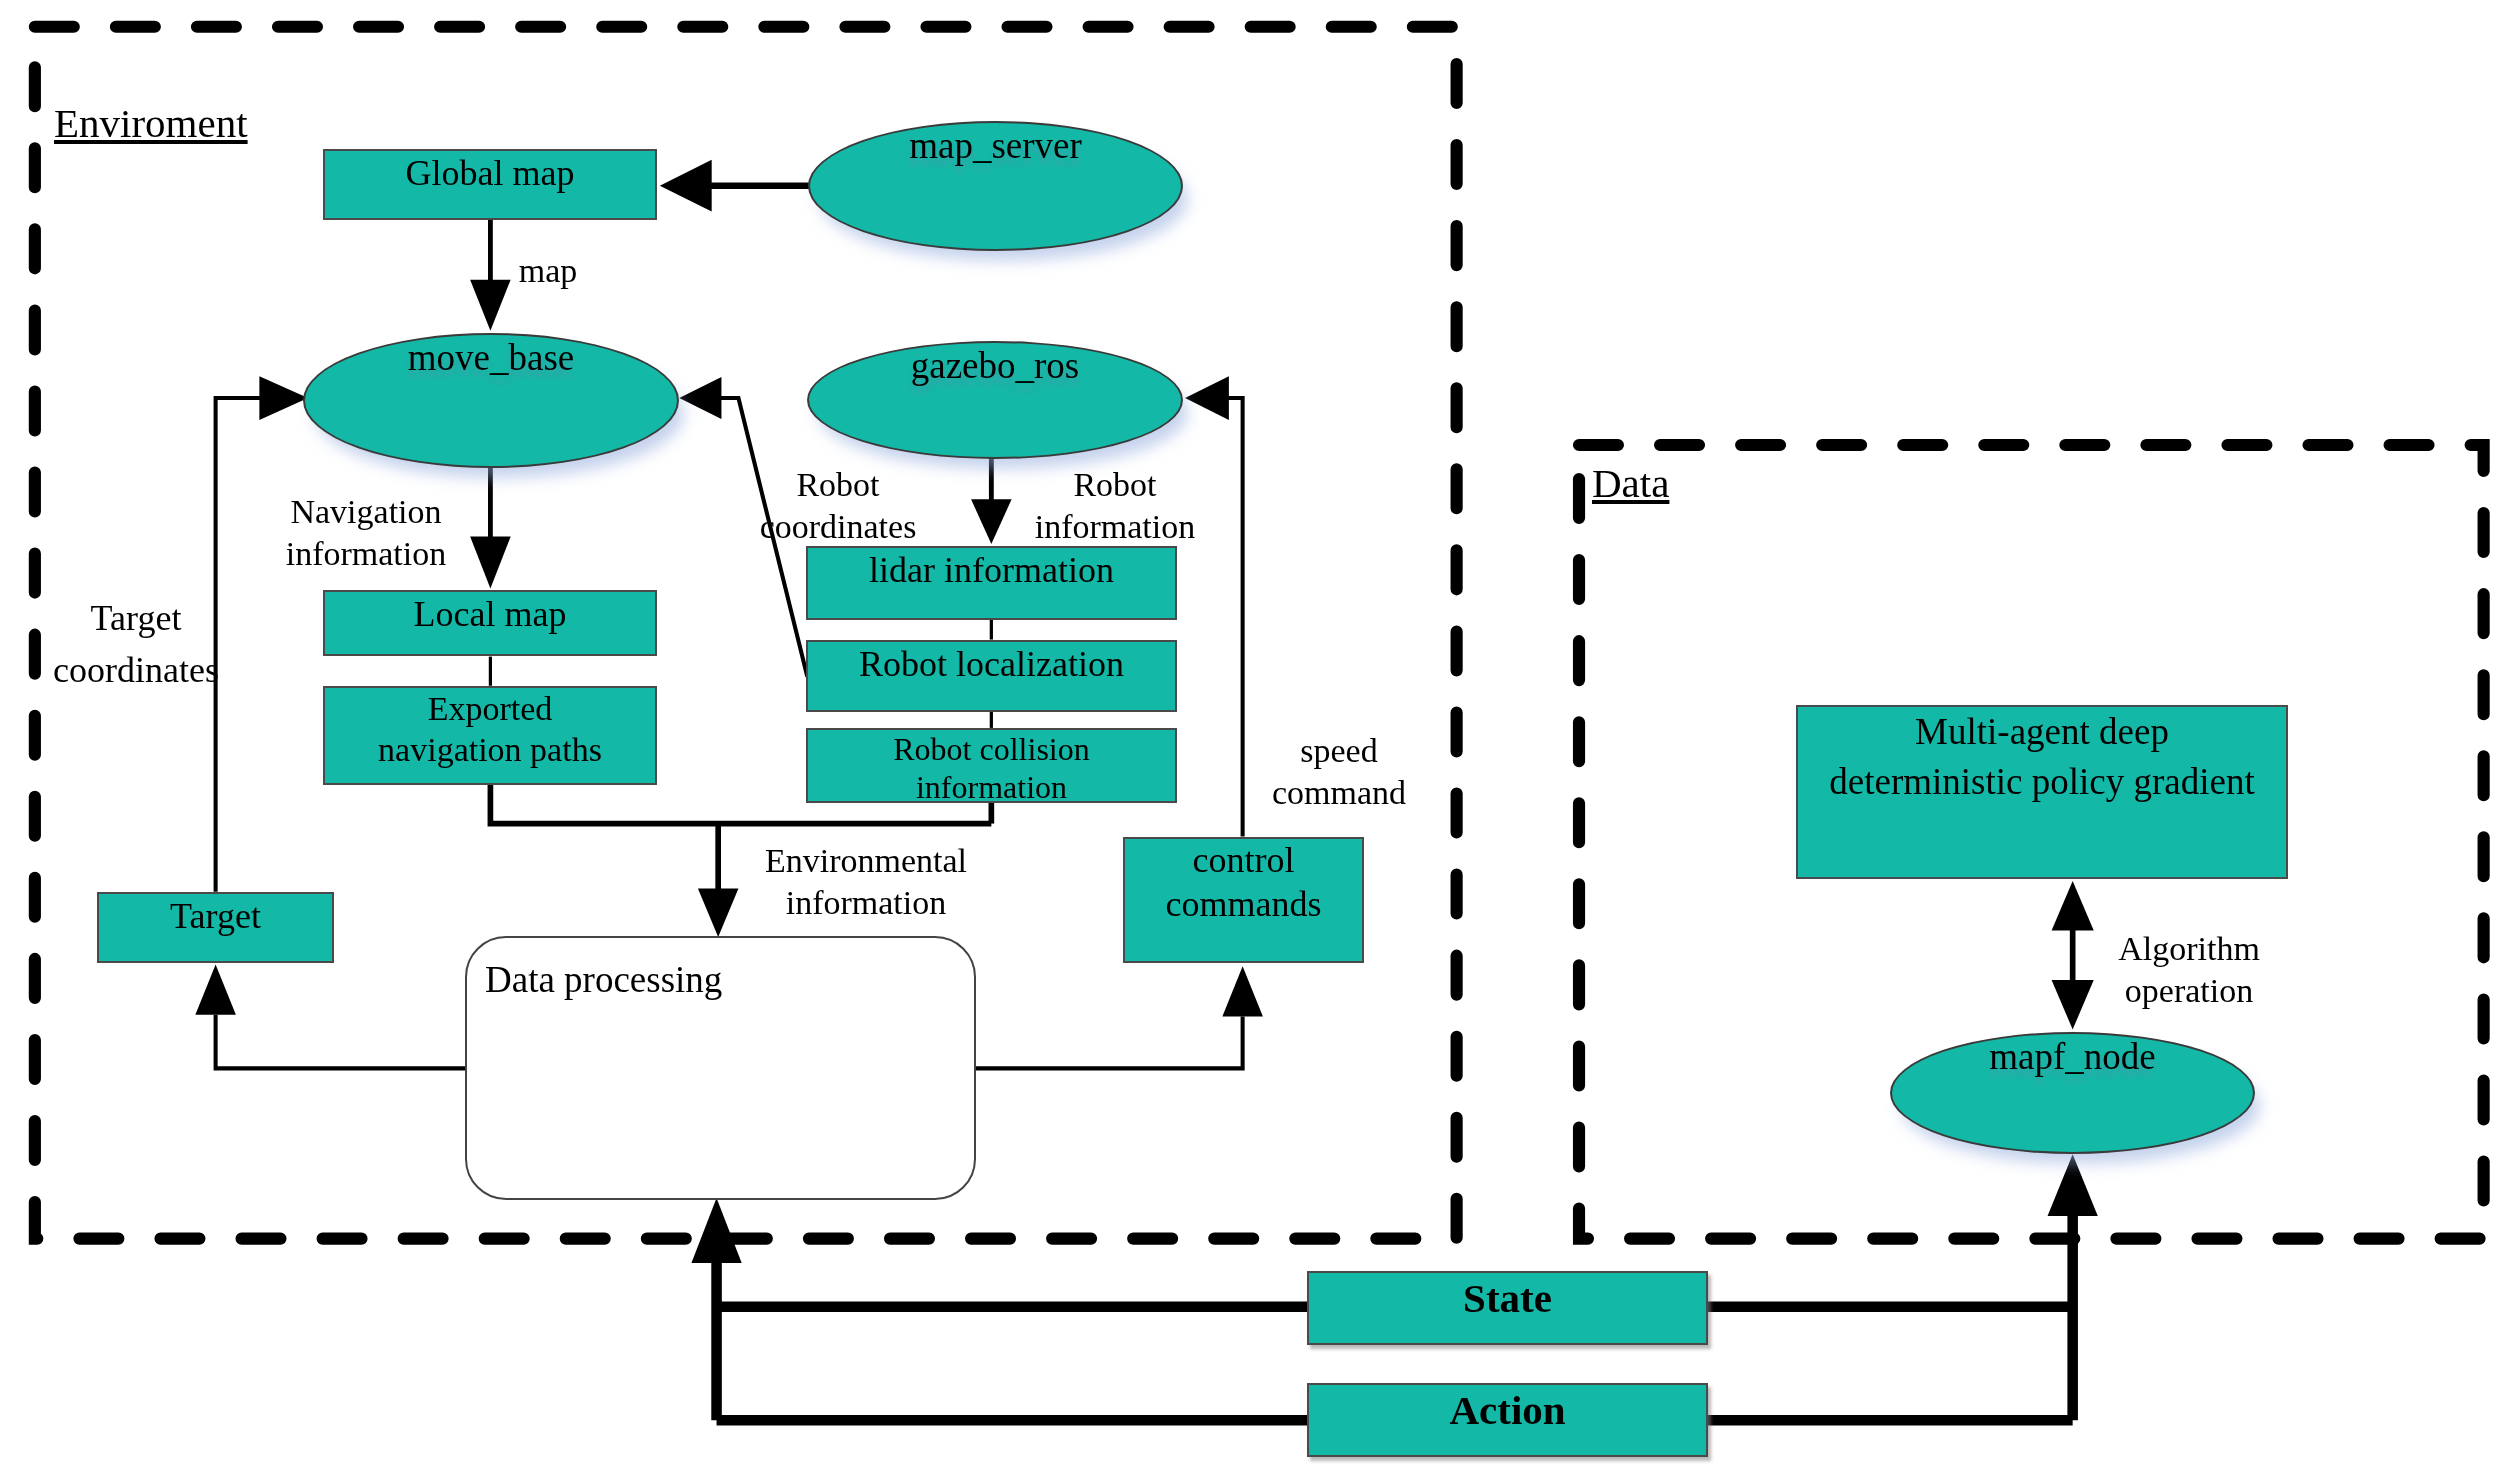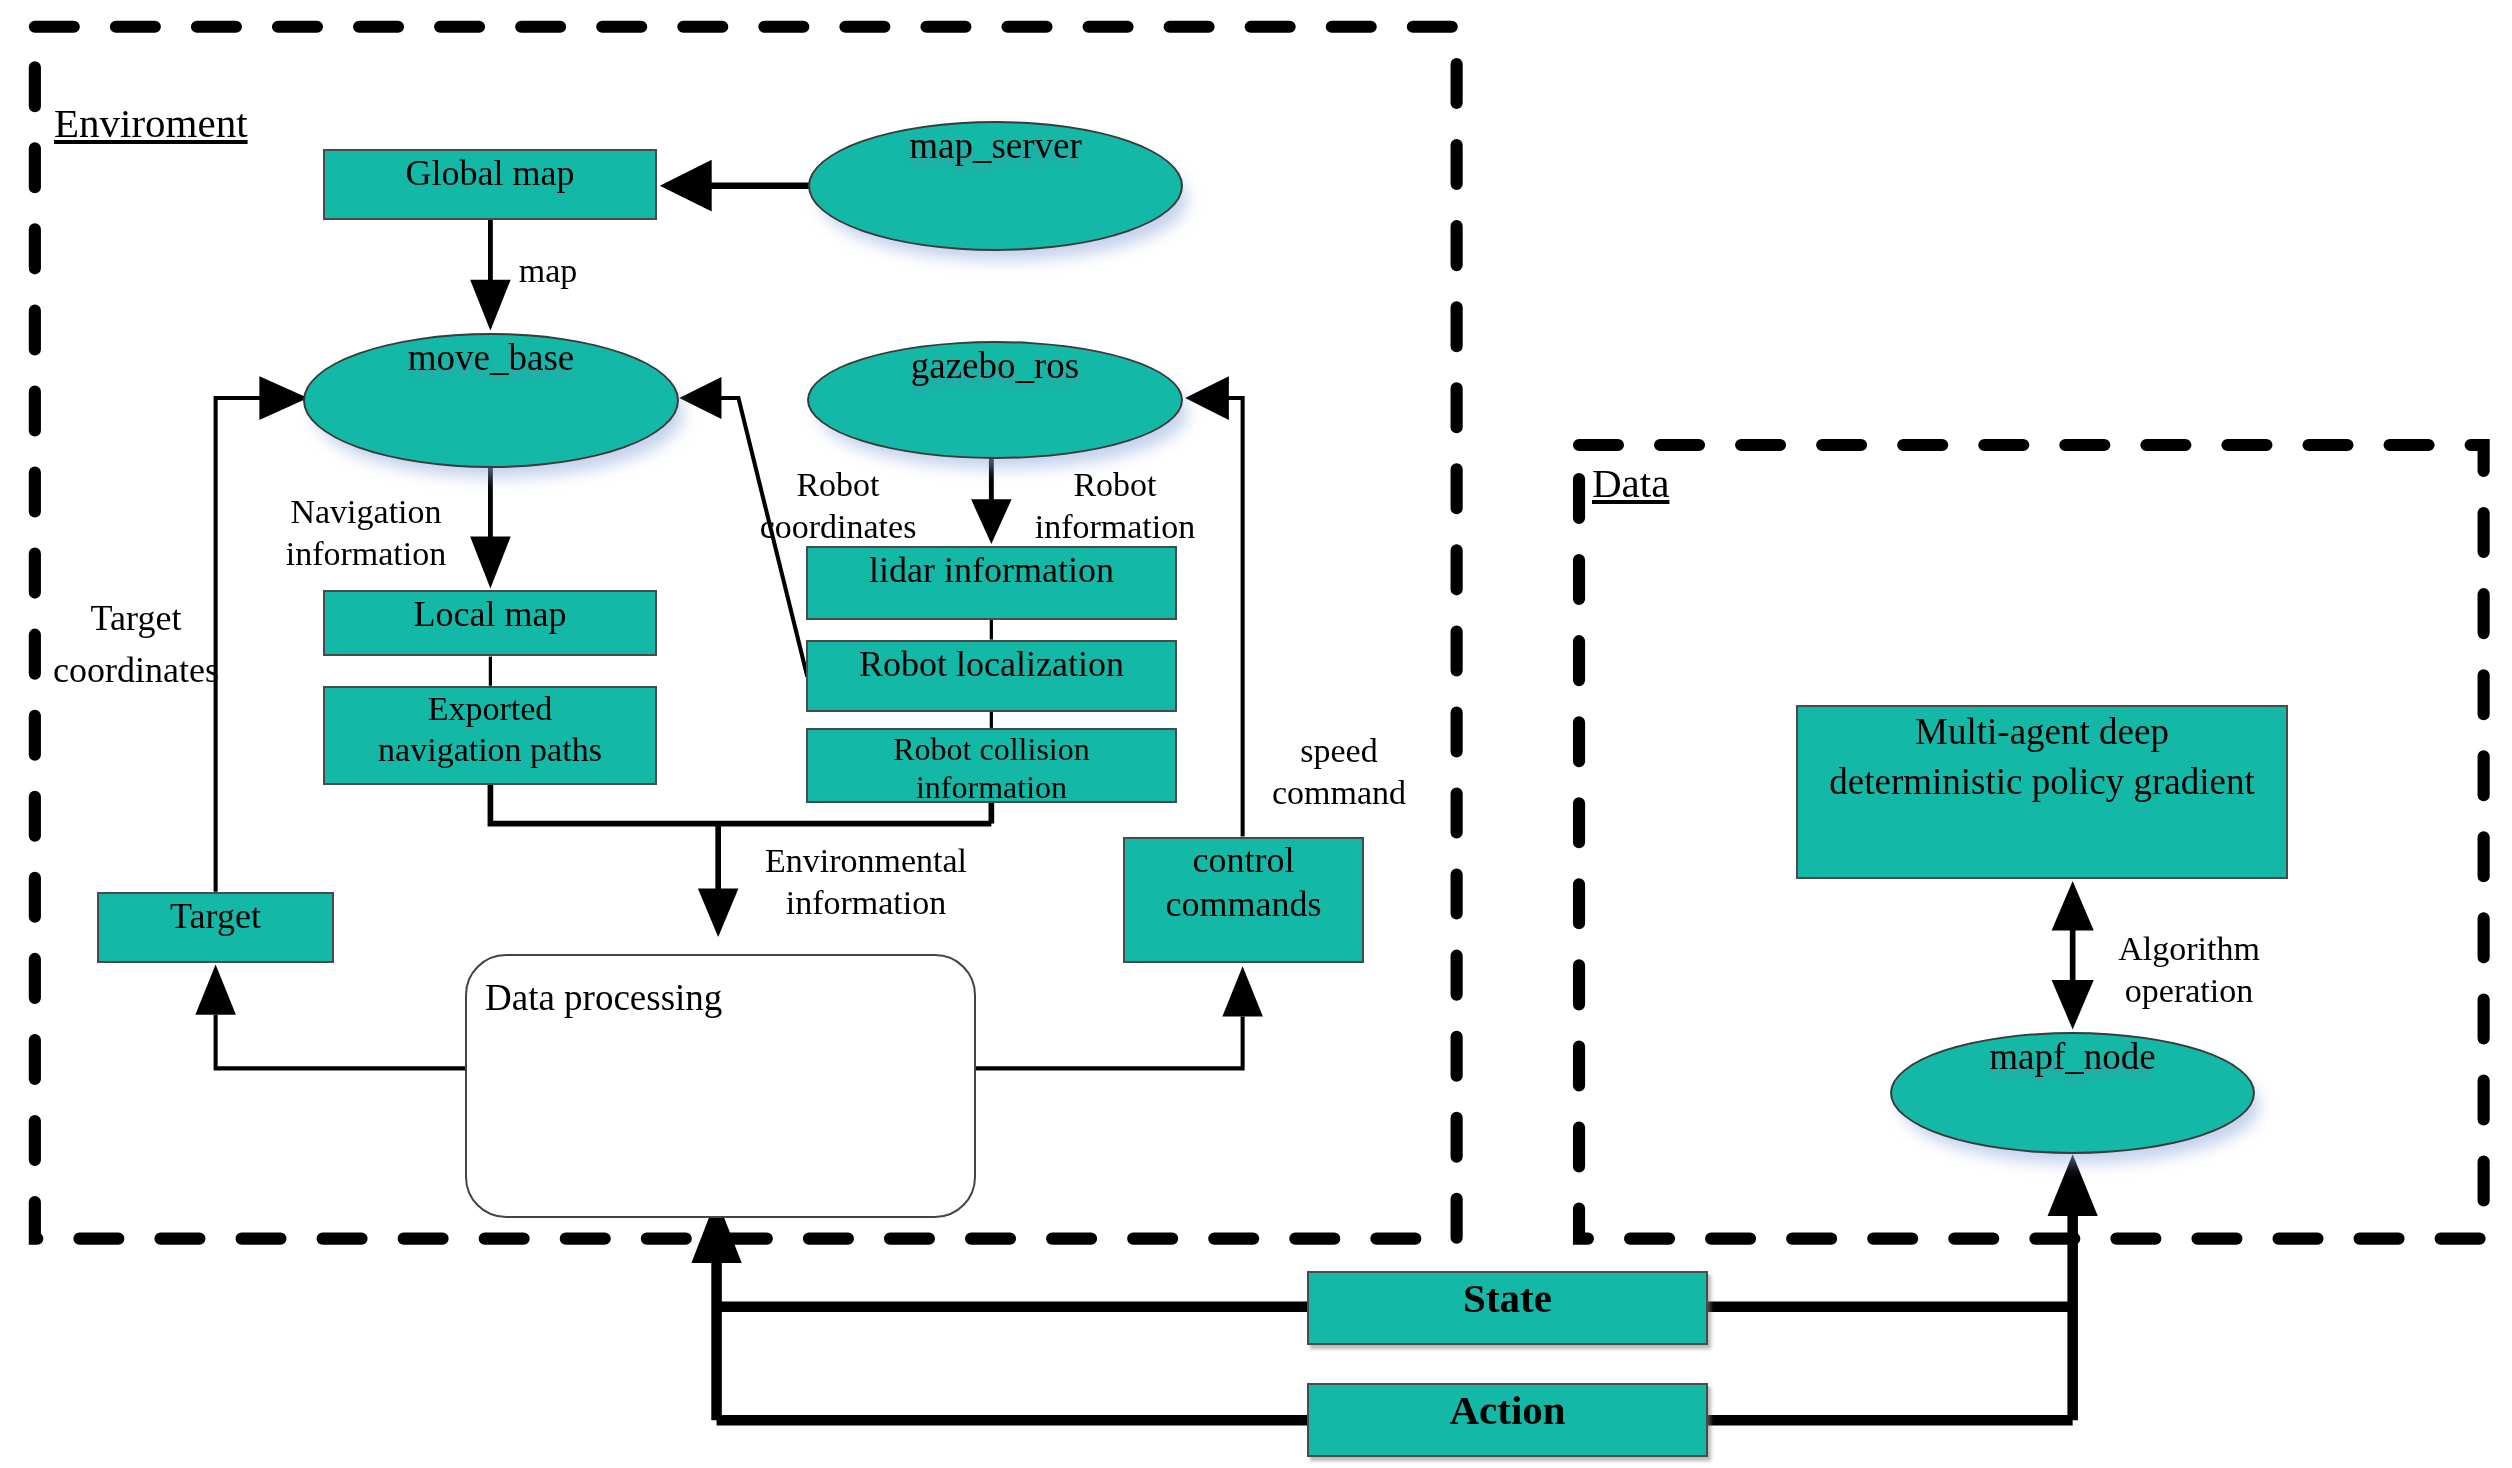--- a/index.html
+++ b/index.html
@@ -42,21 +42,20 @@
     font-size:34px;
     line-height:42px;
     white-space:pre-line;
   }
   .group-box{
     position:absolute;
     border:2px solid #444;
     border-radius:41px;
     background:#ffffff;
     box-sizing:border-box;
-    margin-top:18px;
   }
   .group-box .corner-label{
     position:absolute;left:18px;top:19.5px;
     font-size:37px;white-space:nowrap;
   }
   .bold-box{font-weight:bold;font-size:41px;box-shadow:3.2px 4px 3.2px rgba(130,130,130,0.55);}
   .two-line{line-height:1.22;}
   .small-two-line{font-size:32px;line-height:1.2;}
 </style>
 </head>

